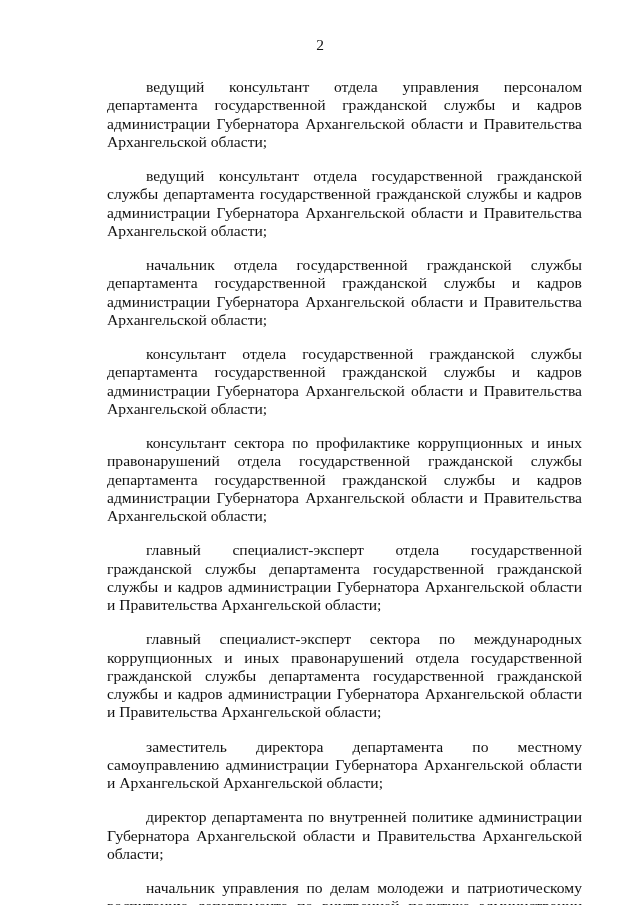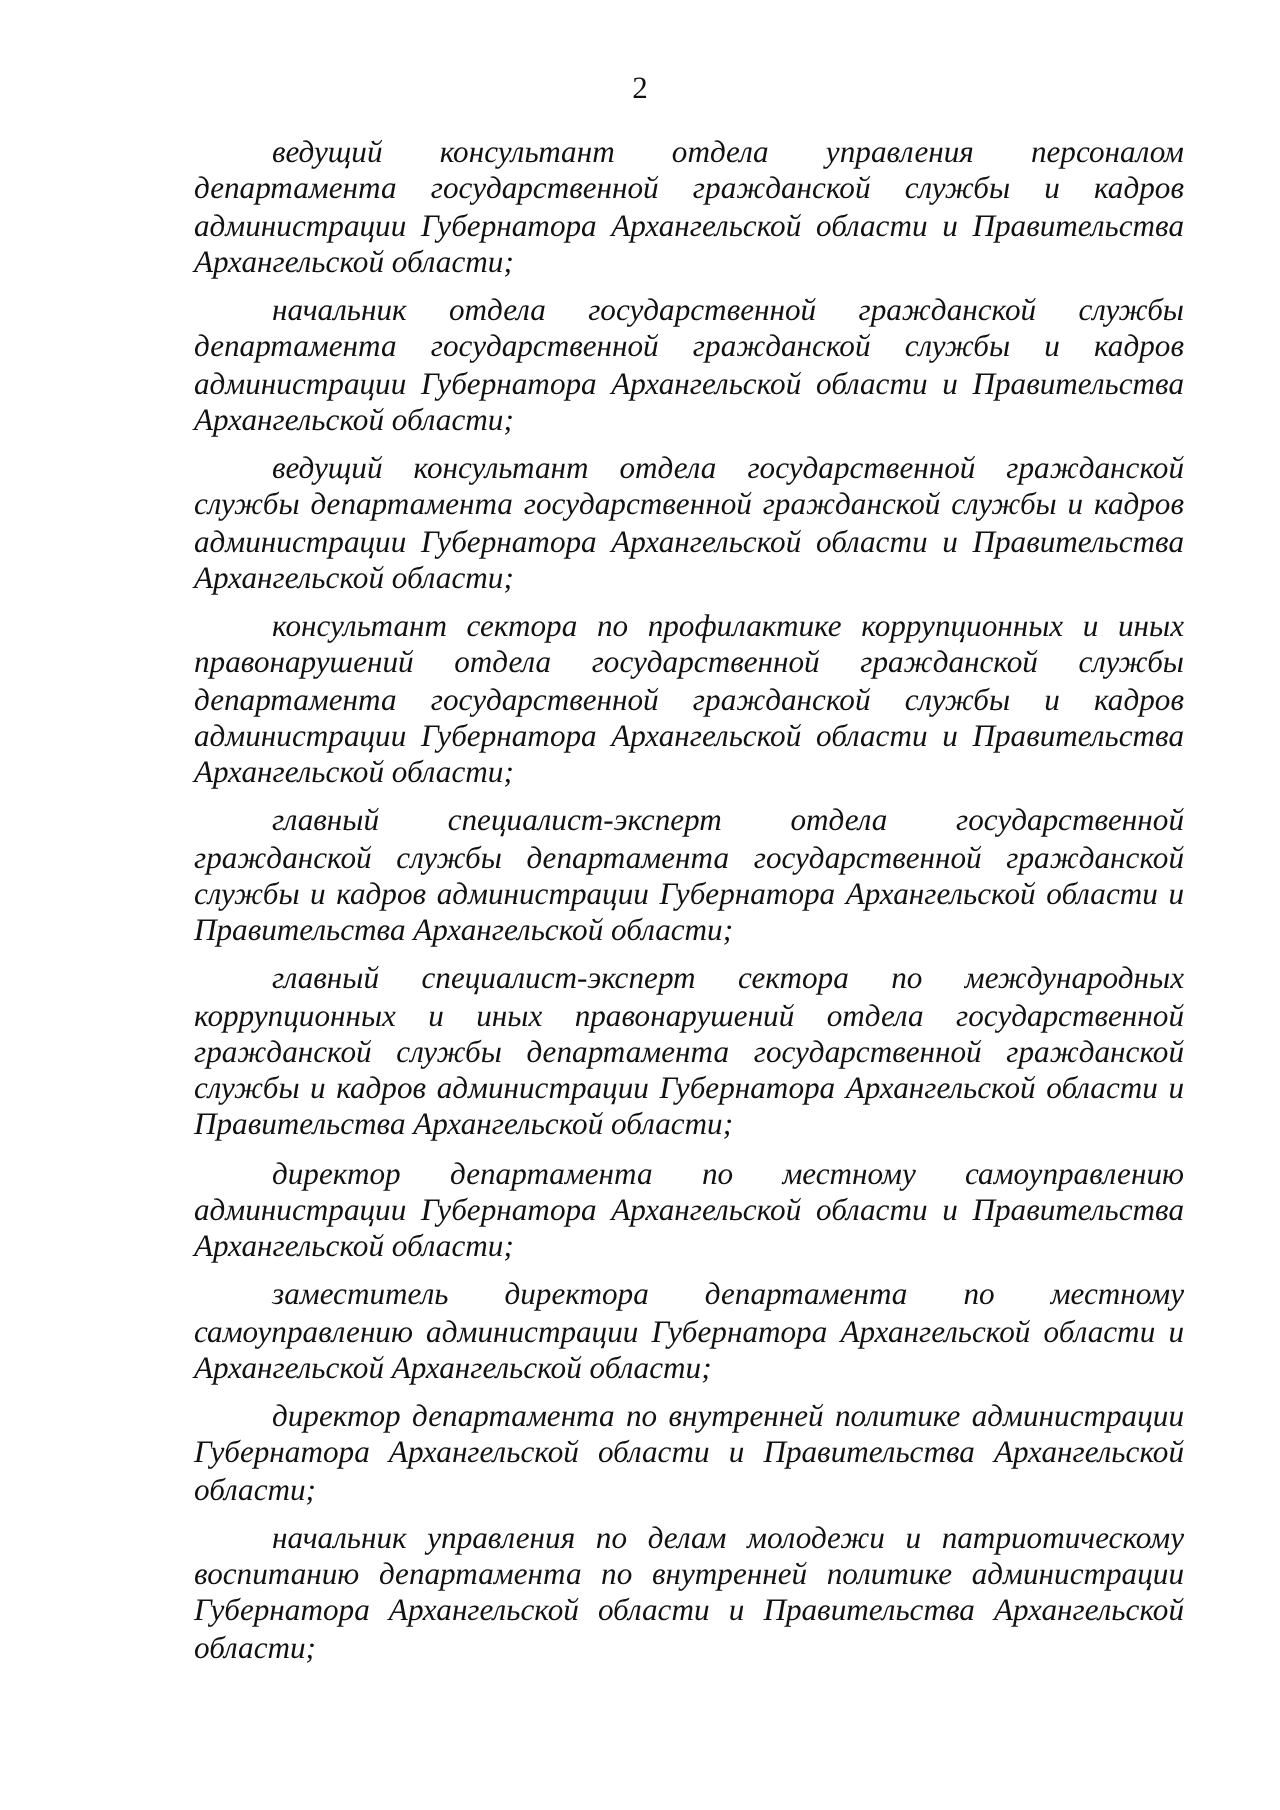--- a/index.html
+++ b/index.html
@@ -7,34 +7,34 @@
     .page-number {
       position: absolute; top: 36px; left: 0; width: 640px; text-align: center;
       font-family: "Liberation Serif", "DejaVu Serif", serif; font-size: 15.5px; color: #111;
     }
     .content {
       position: absolute; top: 62px; left: 91px; width: 507px;
       font-family: "Liberation Serif", "DejaVu Serif", serif;
       font-size: 15.6px; line-height: 18.25px; color: #111;
     }
     .para {
-      margin: 6px; text-indent: 39px; text-align: justify;
-      text-align-last: left; hyphens: none; font-style: italic;
+      margin: 16px; text-indent: 39px; text-align: justify;
+      text-align-last: left; hyphens: none;
     }
   </style>
 </head>
 <body>
 
 <div class="page-number">2</div>
 
 <div class="content">
   <p class="para">ведущий консультант отдела управления персоналом департамента государственной гражданской службы и кадров администрации Губернатора Архангельской области и Правительства Архангельской области;</p>
+  <p class="para">ведущий консультант отдела государственной гражданской службы департамента государственной гражданской службы и кадров администрации Губернатора Архангельской области и Правительства Архангельской области;</p>
   <p class="para">начальник отдела государственной гражданской службы департамента государственной гражданской службы и кадров администрации Губернатора Архангельской области и Правительства Архангельской области;</p>
-  <p class="para">ведущий консультант отдела государственной гражданской службы департамента государственной гражданской службы и кадров администрации Губернатора Архангельской области и Правительства Архангельской области;</p>
+  <p class="para">консультант отдела государственной гражданской службы департамента государственной гражданской службы и кадров администрации Губернатора Архангельской области и Правительства Архангельской области;</p>
   <p class="para">консультант сектора по профилактике коррупционных и иных правонарушений отдела государственной гражданской службы департамента государственной гражданской службы и кадров администрации Губернатора Архангельской области и Правительства Архангельской области;</p>
   <p class="para">главный специалист-эксперт отдела государственной гражданской службы департамента государственной гражданской службы и кадров администрации Губернатора Архангельской области и Правительства Архангельской области;</p>
   <p class="para">главный специалист-эксперт сектора по международных коррупционных и иных правонарушений отдела государственной гражданской службы департамента государственной гражданской службы и кадров администрации Губернатора Архангельской области и Правительства Архангельской области;</p>
-  <p class="para">директор департамента по местному самоуправлению администрации Губернатора Архангельской области и Правительства Архангельской области;</p>
   <p class="para">заместитель директора департамента по местному самоуправлению администрации Губернатора Архангельской области и Архангельской Архангельской области;</p>
   <p class="para">директор департамента по внутренней политике администрации Губернатора Архангельской области и Правительства Архангельской области;</p>
   <p class="para">начальник управления по делам молодежи и патриотическому воспитанию департамента по внутренней политике администрации Губернатора Архангельской области и Правительства Архангельской области;</p>
 
 </div>
 
 </body></html>

